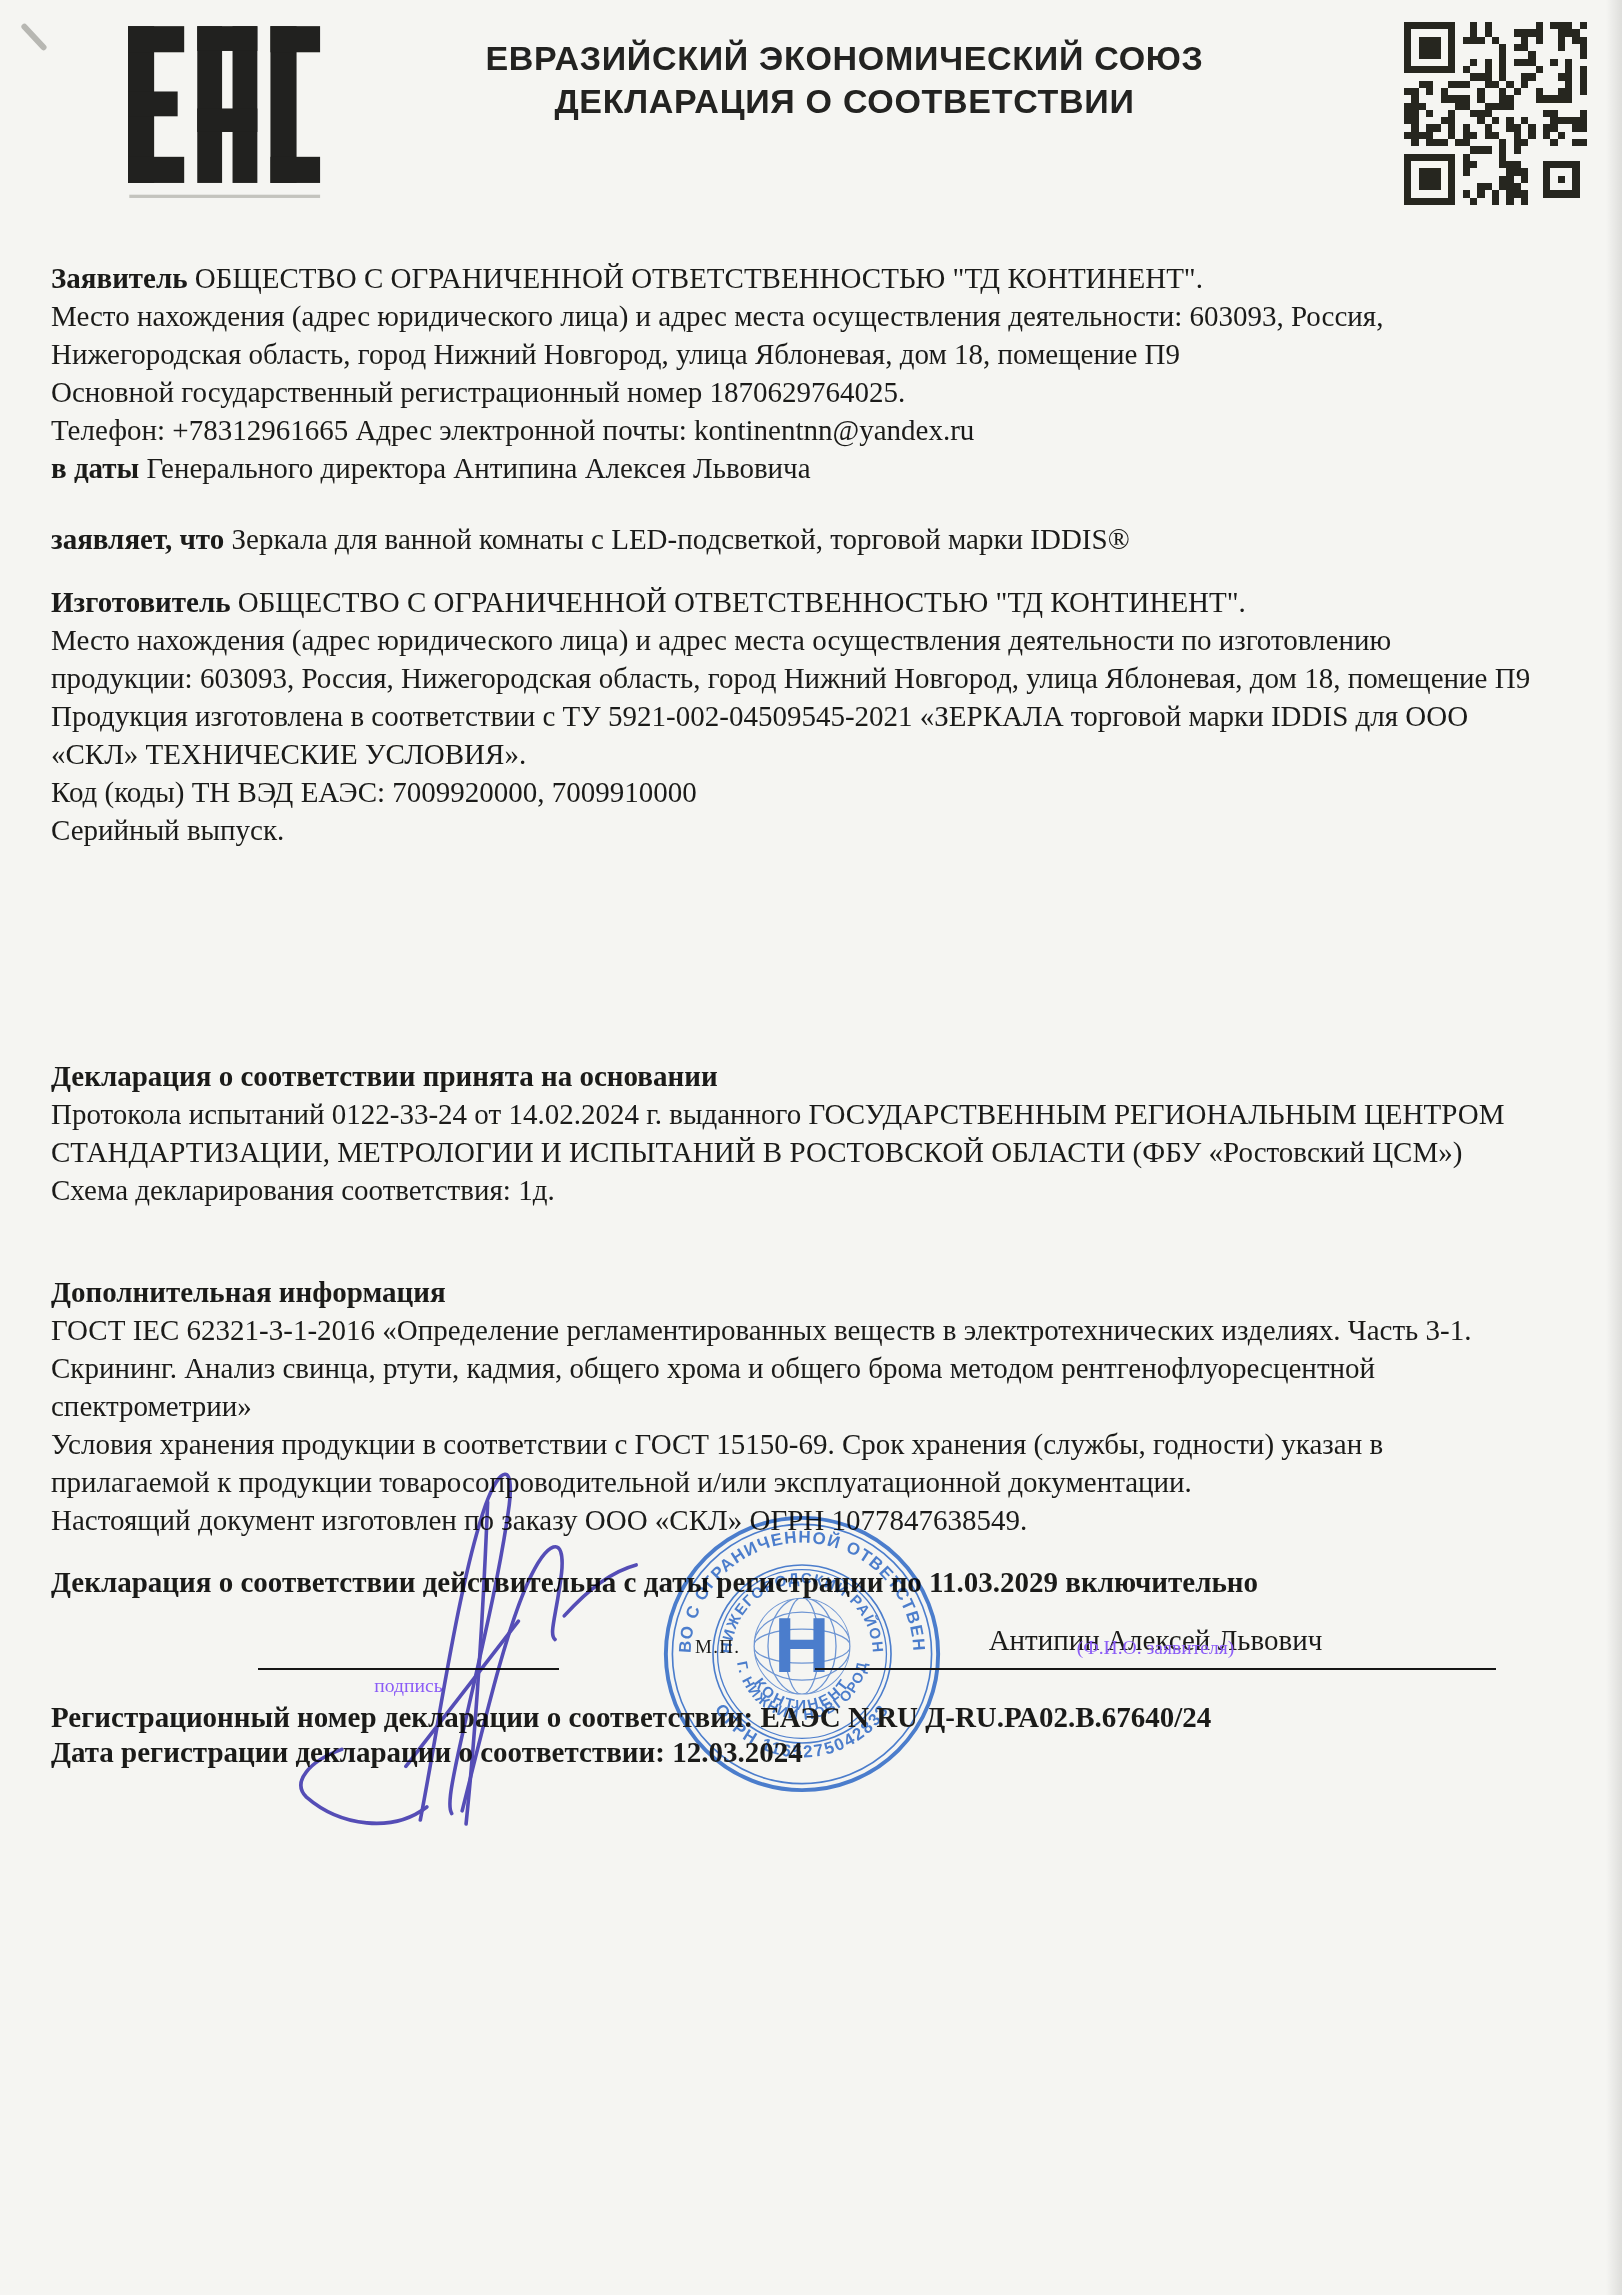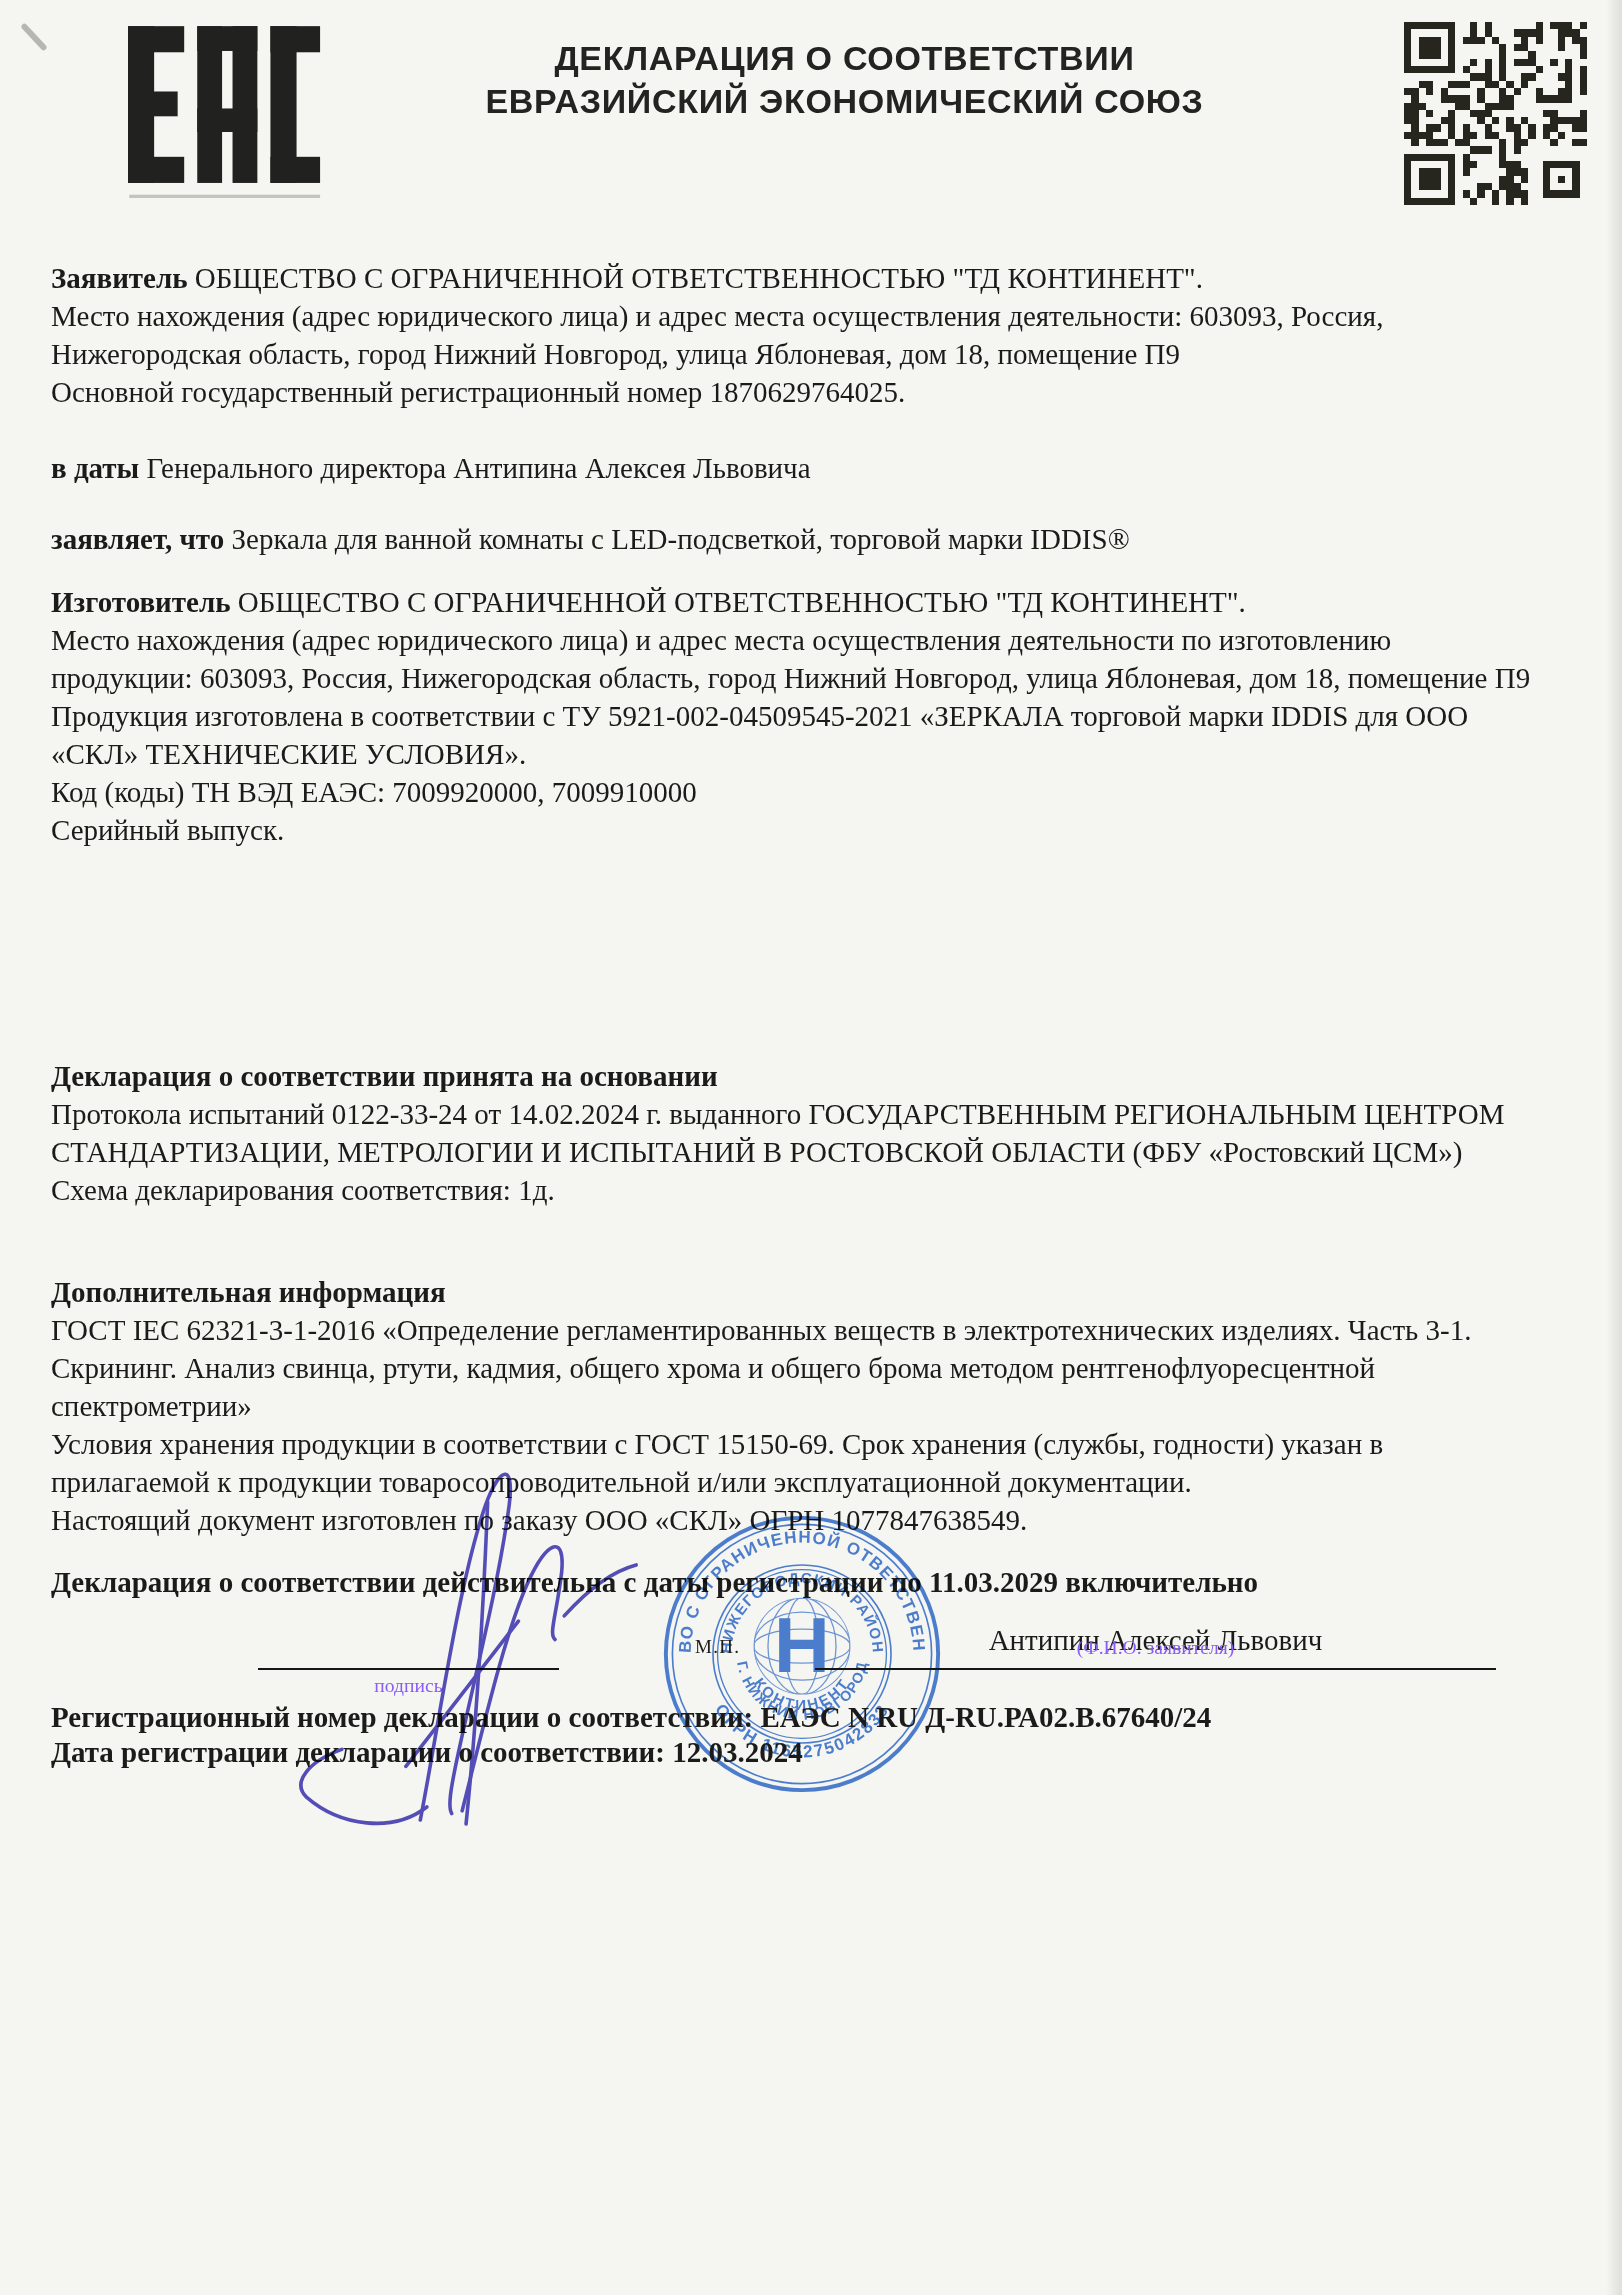--- a/index.html
+++ b/index.html
@@ -63,22 +63,22 @@
       <rect x="106" y="126" width="92" height="36"></rect>
 
       <rect x="218" y="0" width="40" height="240"></rect>
       <rect x="218" y="0" width="76" height="40"></rect>
       <rect x="218" y="200" width="76" height="40"></rect>
     </g>
     <rect x="2" y="258" width="292" height="5" fill="#9a9a94" opacity="0.55"></rect>
   </svg>
 
   <div class="title">
+    <div>ЕВРАЗИЙСКИЙ ЭКОНОМИЧЕСКИЙ СОЮЗ</div>
     <div>ДЕКЛАРАЦИЯ О СООТВЕТСТВИИ</div>
-    <div>ЕВРАЗИЙСКИЙ ЭКОНОМИЧЕСКИЙ СОЮЗ</div>
   </div>
 
   <svg id="qr" class="qr" viewBox="0 0 25 25" shape-rendering="crispEdges" aria-hidden="true">
       <g fill="#26261f">
         <rect x="0" y="0" width="1" height="1"></rect>
         <rect x="1" y="0" width="1" height="1"></rect>
         <rect x="2" y="0" width="1" height="1"></rect>
         <rect x="3" y="0" width="1" height="1"></rect>
         <rect x="4" y="0" width="1" height="1"></rect>
         <rect x="5" y="0" width="1" height="1"></rect>
@@ -354,21 +354,21 @@
         <rect x="12" y="24" width="1" height="1"></rect>
         <rect x="14" y="24" width="1" height="1"></rect>
         <rect x="16" y="24" width="1" height="1"></rect>
       </g>
     </svg>
 
   <p class="txt" style="top:259px">
     <b>Заявитель </b><span>ОБЩЕСТВО С ОГРАНИЧЕННОЙ ОТВЕТСТВЕННОСТЬЮ "ТД КОНТИНЕНТ".</span><br>
     <span>Место нахождения (адрес юридического лица) и адрес места осуществления деятельности: 603093, Россия, Нижегородская область, город Нижний Новгород, улица Яблоневая, дом 18, помещение П9</span><br>
     <span>Основной государственный регистрационный номер 1870629764025.</span><br>
-    <br>
+    <span>Телефон: +78312961665 Адрес электронной почты: kontinentnn@yandex.ru</span><br>
     <b>в даты </b><span>Генерального директора Антипина Алексея Львовича</span>
   </p>
 
   <p class="txt" style="top:520px">
     <b>заявляет, что </b><span>Зеркала для ванной комнаты с LED-подсветкой, торговой марки IDDIS®</span>
   </p>
 
   <p class="txt" style="top:583px">
     <b>Изготовитель </b><span>ОБЩЕСТВО С ОГРАНИЧЕННОЙ ОТВЕТСТВЕННОСТЬЮ "ТД КОНТИНЕНТ".</span><br>
     <span>Место нахождения (адрес юридического лица) и адрес места осуществления деятельности по изготовлению продукции: 603093, Россия, Нижегородская область, город Нижний Новгород, улица Яблоневая, дом 18, помещение П9</span><br>

